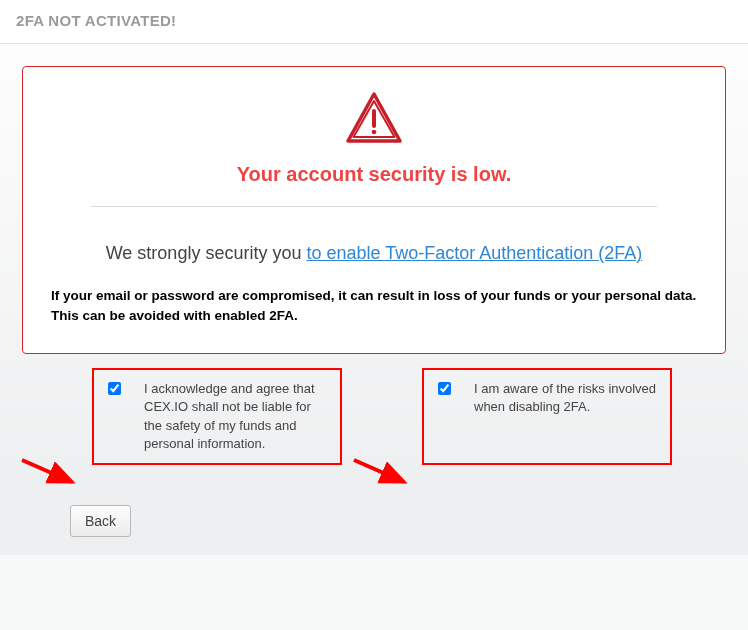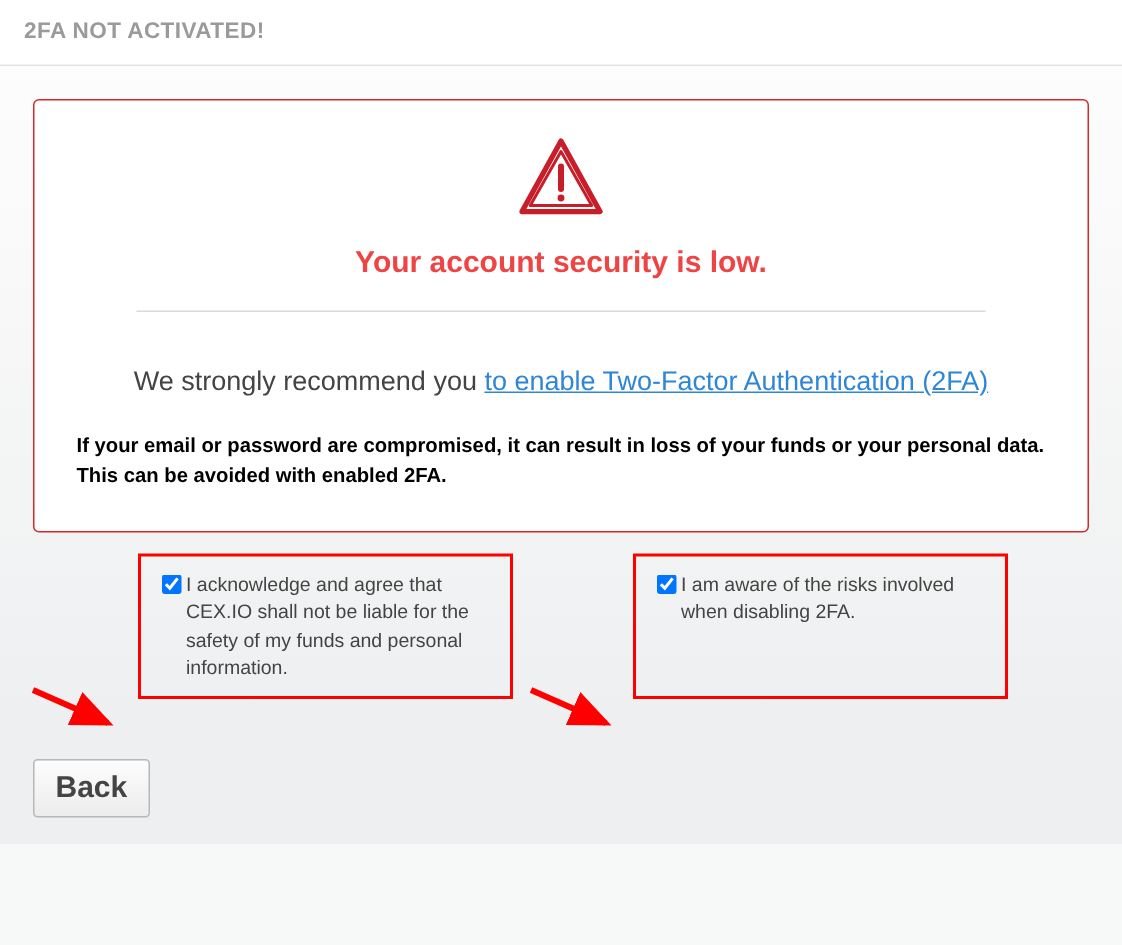--- a/index.html
+++ b/index.html
@@ -80,21 +80,21 @@
     display: flex;
     gap: 80px;
     padding-left: 70px;
     padding-right: 40px;
   }
   .check-box-outline {
     border: 2px solid #ff0000;
     padding: 10px 12px 10px 10px;
     display: flex;
     align-items: flex-start;
-    gap: 0;
+    gap: 20px;
     width: 250px;
     min-height: 96px;
     background: transparent;
   }
   .check-box-outline input[type=checkbox] {
     margin-top: 2px;
     width: 13px;
     height: 13px;
     flex: 0 0 auto;
   }
@@ -113,24 +113,25 @@
     background: #eeeff0;
     display: flex;
     justify-content: space-between;
     align-items: flex-start;
   }
   .btn-back {
     background: linear-gradient(#fdfdfd, #ececec);
     border: 1px solid #b8b8b8;
     border-radius: 3px;
     padding: 7px 14px;
-    font-size: 20px;
-    font-weight: bold;
+    font-size: 14px;
+    font-weight: normal;
     color: #444;
     cursor: pointer;
+    margin-left: 48px;
   }
   .btn-next {
     background: linear-gradient(#3b8fdc, #2d7cc9);
     border: 2px solid #ff0000;
     outline: 1px solid #1c5e99;
     outline-offset: -3px;
     border-radius: 3px;
     padding: 7px 14px;
     font-size: 14px;
     font-weight: bold;
@@ -160,21 +161,21 @@
             <circle cx="30" cy="41" r="2.3" fill="#c81e2a"></circle>
           </svg>
         </span>
       </div>
 
       <div class="sec-heading">Your account security is low.</div>
 
       <hr class="divider">
 
       <p class="recommend">
-        <span>We strongly recommend you </span><a href="#">to enable Two-Factor Authentication (2FA)</a>
+        <span>We strongly security you </span><a href="#">to enable Two-Factor Authentication (2FA)</a>
       </p>
 
       <p class="explain">If your email or password are compromised, it can result in loss of your funds or your personal data. This can be avoided with enabled 2FA.</p>
 
     </div>
 
     <svg class="arrow" style="left:18px; top:410px;" width="64" height="40">
       <defs>
         <marker id="ah1" markerWidth="8" markerHeight="8" refX="6" refY="3" orient="auto">
           <path d="M0,0 L7,3 L0,6 Z" fill="#ff0000"></path>

